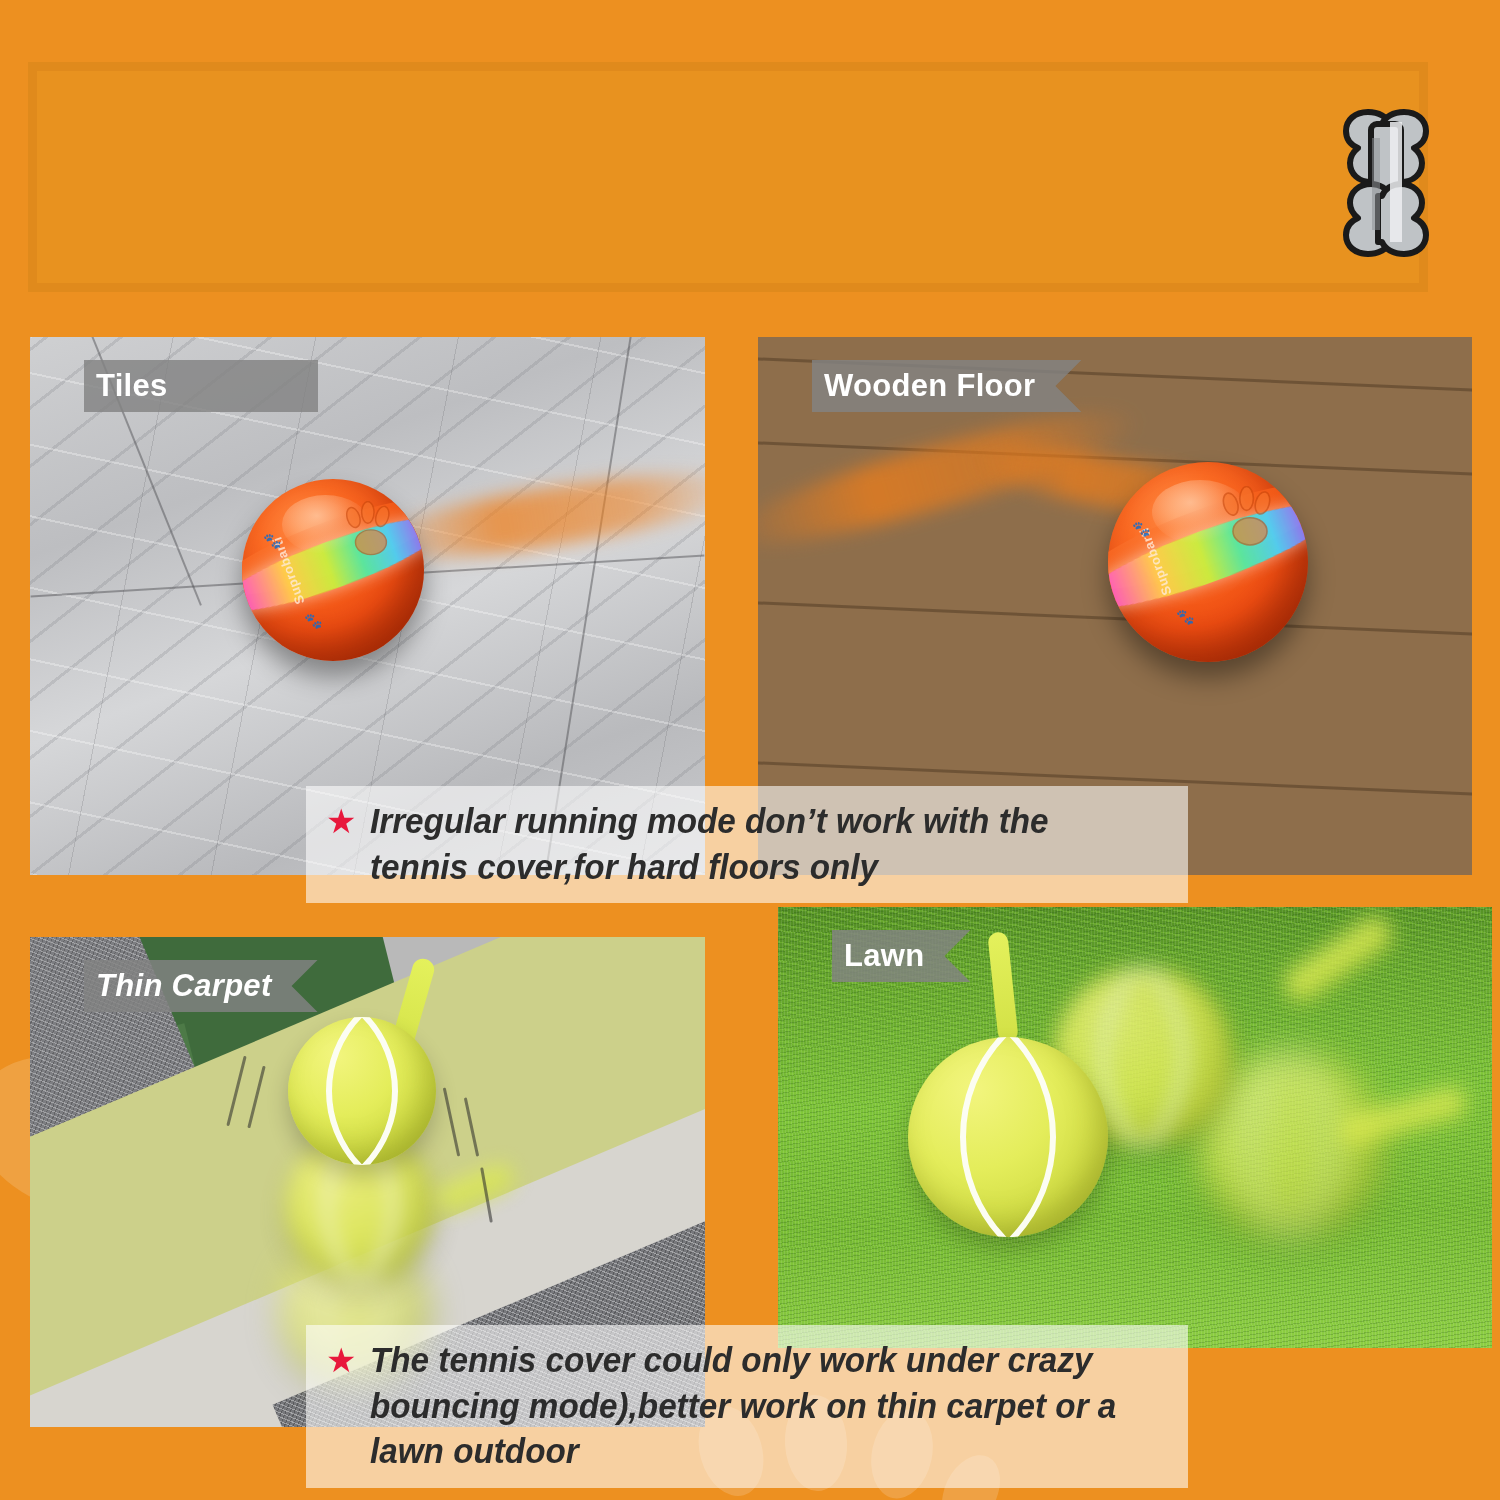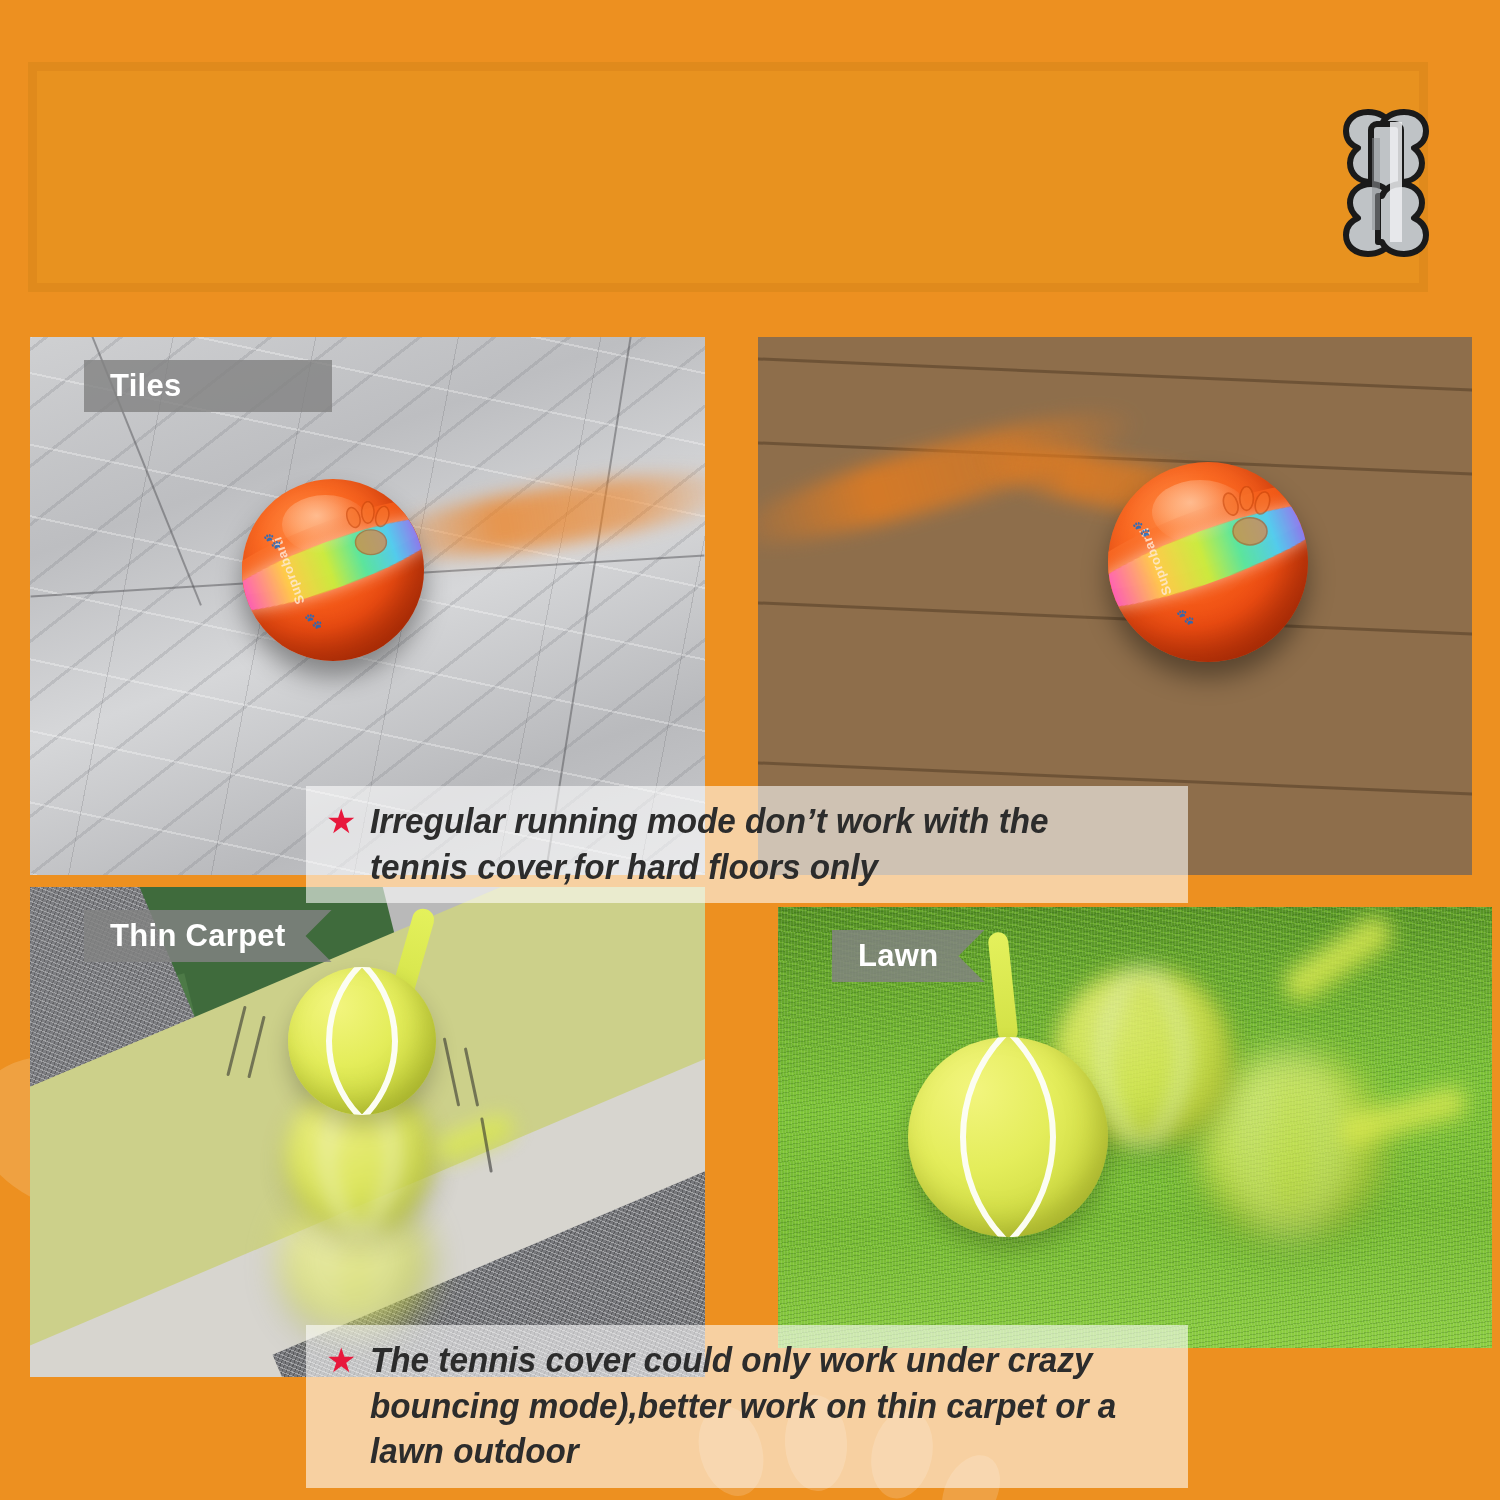--- a/index.html
+++ b/index.html
@@ -69,21 +69,21 @@
 
   
   .grid {
     position:absolute; left:30px; top:337px; width:1442px; height:1060px;
   }
   .panel {
     position:absolute; overflow:hidden;
   }
   .p-tiles  { left:0;    top:0;   width:675px; height:538px; }
   .p-wood   { left:728px;top:0;   width:714px; height:538px; }
-  .p-carpet { left:0;    top:550px; width:675px; height:490px; }
+  .p-carpet { left:0;    top:600px; width:675px; height:490px;font-style:italic; }
   .p-lawn   { left:748px;top:570px; width:714px; height:441px; }
 
   
   .bg-tiles {
     position:absolute; inset:0;
     background:
       linear-gradient(118deg, rgba(255,255,255,.28) 0 2px, transparent 2px 100%),
       repeating-linear-gradient(101deg, rgba(90,90,95,.20) 0 1px, transparent 1px 140px),
       repeating-linear-gradient(12deg, rgba(255,255,255,.30) 0 2px, transparent 2px 70px),
       repeating-linear-gradient(-38deg, rgba(120,122,128,.22) 0 3px, transparent 3px 46px),
@@ -141,21 +141,21 @@
       repeating-linear-gradient(12deg, rgba(140,210,60,.35) 0 2px, transparent 2px 6px),
       linear-gradient(178deg,#4f8a22 0%,#63a32b 16%,#7cc238 44%,#74b832 70%,#8ece45 100%);
   }
 
   
   .site-label {
     position:absolute; left:54px; top:23px;
     height:52px;
     background:rgba(130,130,130,.82);
     display:flex; align-items:center;
-    padding:0 46px 0 26px;
+    padding:0 46px 0 12px;
     color:#fff;
     font-size:31px;
     font-weight:bold;
     letter-spacing:.3px;
     clip-path:polygon(0 0, 100% 0, calc(100% - 26px) 50%, 100% 100%, 0 100%);
   }
   .site-label.plain { clip-path:none; padding-right:150px; }
 
   
   .trail {
@@ -330,20 +330,23 @@
           <ellipse cx="27" cy="11" rx="6" ry="10.5"></ellipse>
           <ellipse cx="41" cy="15" rx="6" ry="10" transform="rotate(16 41 15)"></ellipse>
           <ellipse cx="30" cy="40" rx="15" ry="12"></ellipse>
         </g>
       </svg>
       <div class="brand">Suprobarti</div>
       <div class="mini-paw" style="left:12%; top:29%;">🐾</div>
       <div class="mini-paw" style="left:34%; top:73%;">🐾</div>
     </div>
 
+    <div class="site-label">
+      <span>Wooden Floor</span>
+    </div>
   </div>
 
   <div class="panel p-carpet">
     <div class="bg-carpet">
       <div class="carpet-shape c-green-dark"></div>
       <div class="carpet-shape c-green-dark2"></div>
       <div class="carpet-shape c-grey-tex2"></div>
       <div class="carpet-shape c-olive"></div>
       <div class="carpet-shape c-light"></div>
       <div class="carpet-shape c-grey-tex"></div>

